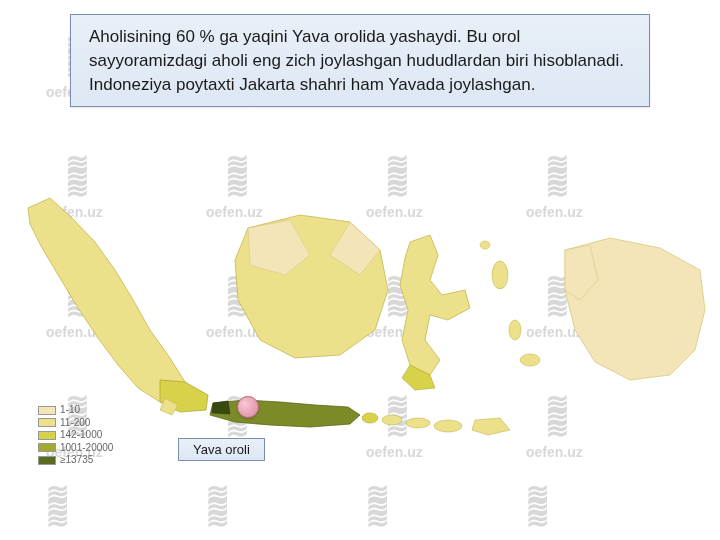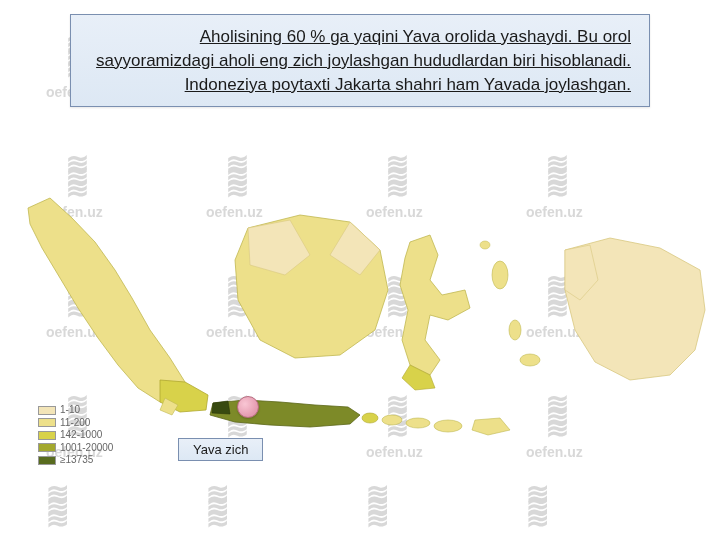--- a/index.html
+++ b/index.html
@@ -36,26 +36,25 @@
     font-weight: bold;
   }
   .info-panel {
     position: absolute;
     top: 14px;
     left: 70px;
     right: 70px;
     background: linear-gradient(180deg, #e8eff8 0%, #dde8f4 100%);
     border: 1px solid #7a8fb0;
     padding: 10px 18px;
-    text-align: right;
+    text-align: left;
     font-size: 17px;
     line-height: 1.4;
     color: #1a1a1a;
     box-shadow: 0 1px 2px rgba(0,0,0,0.1);
-    text-decoration: underline;
   }
   .map-area {
     position: absolute;
     top: 180px;
     left: 10px;
     right: 10px;
     height: 290px;
   }
   .map-area svg {
     width: 100%;
@@ -245,14 +244,14 @@
       <span class="swatch sw4"></span>
       <span>1001-20000</span>
     </div>
   <div class="legend-row">
       <span class="swatch sw5"></span>
       <span>≥13735</span>
     </div>
 </div>
 
 <div class="label-box">
-  <span>Yava zich</span>
+  <span>Yava oroli</span>
 </div>
 
 </body></html>

